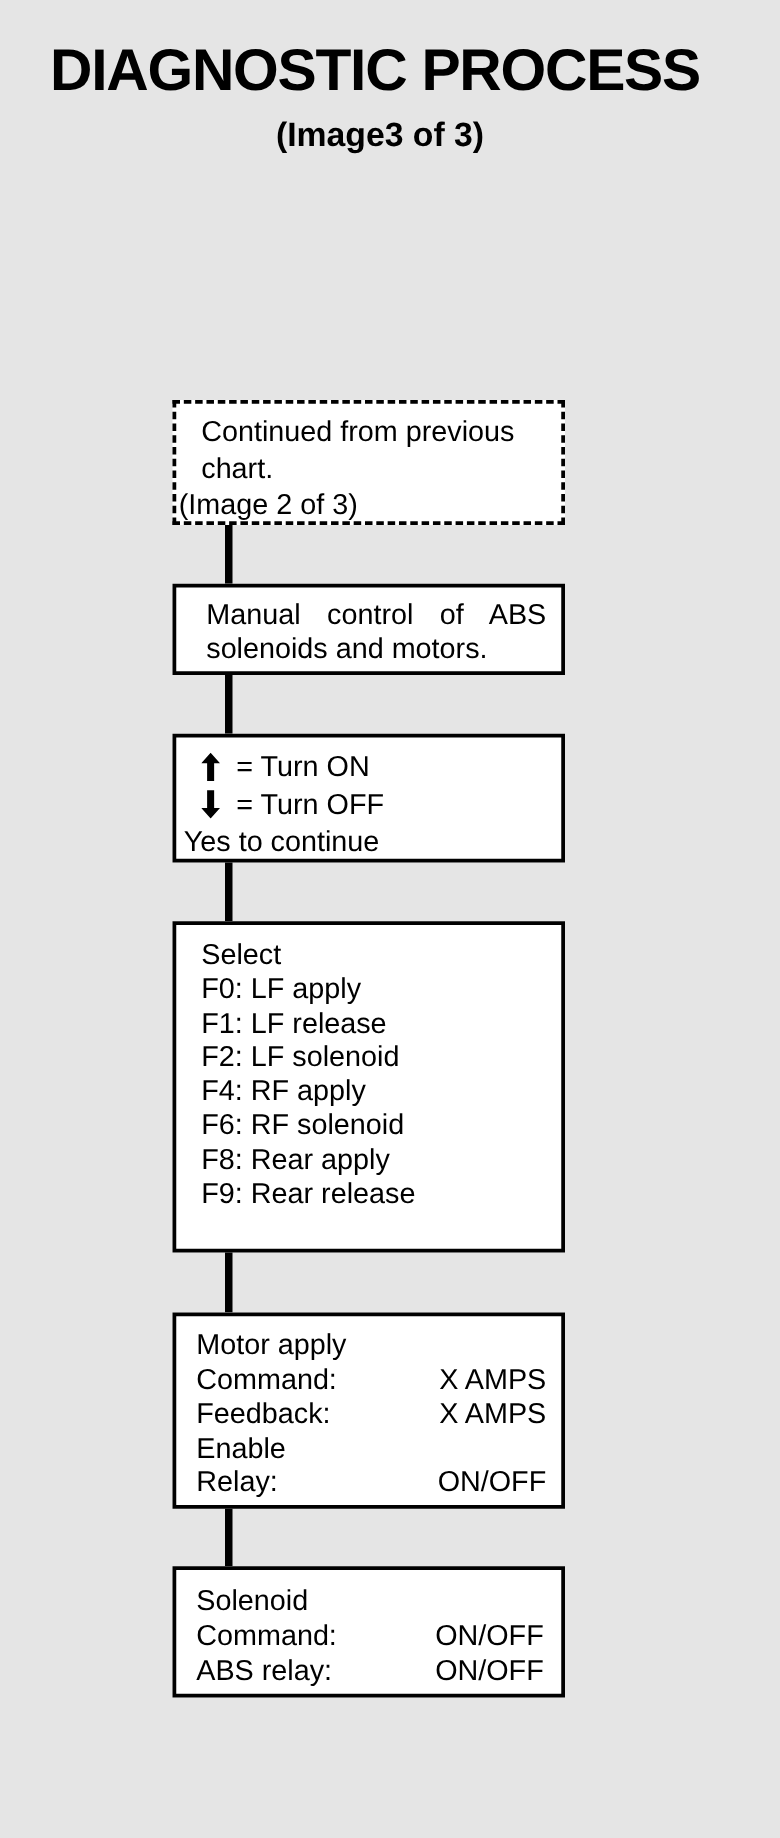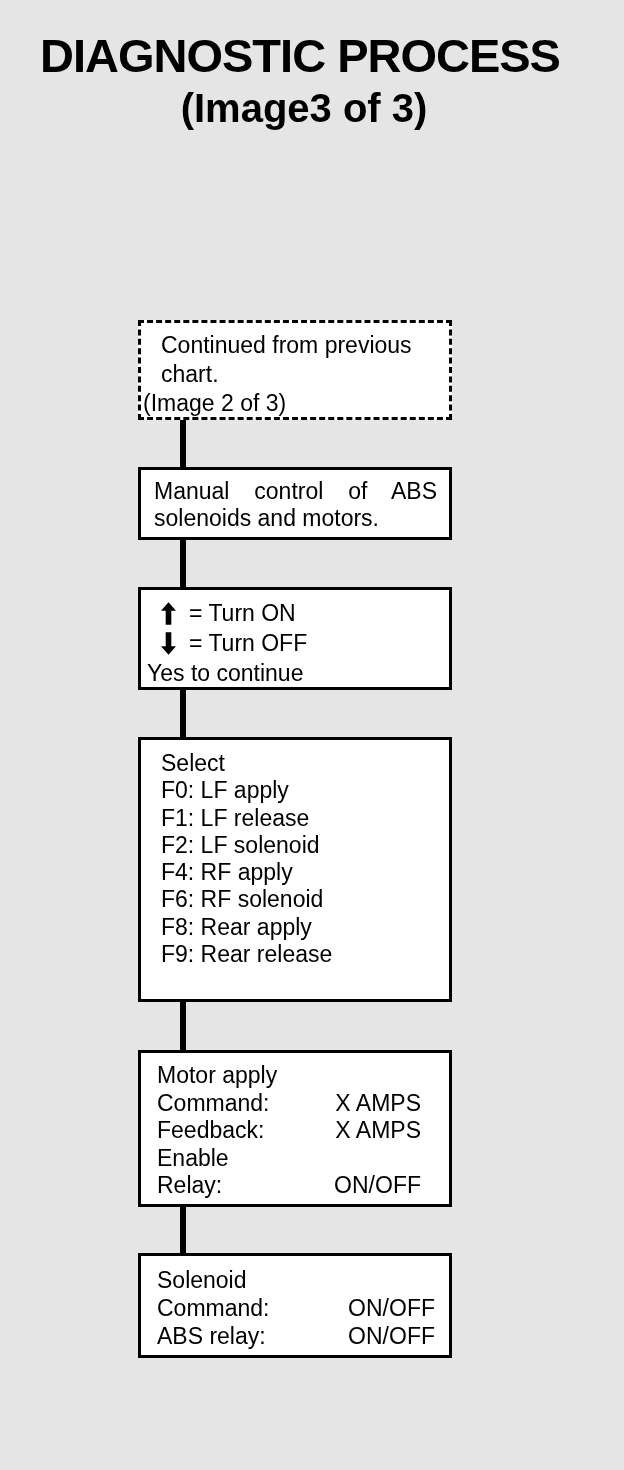--- a/index.html
+++ b/index.html
@@ -32,21 +32,21 @@
     line-height: 52px;
     font-weight: bold;
     letter-spacing: -1px;
   }
   .page-subtitle {
     position: absolute;
     top: 90px;
     left: 0;
     width: 608px;
     text-align: center;
-    font-size: 40px;
+    font-size: 27px;
     line-height: 36px;
     font-weight: bold;
   }
   .flow {
     position: absolute;
     left: 138px;
     top: 320px;
     width: 378px;
   }
   .box {
@@ -70,21 +70,21 @@
   .b1 {
     border-style: dashed;
     height: 100px;
     padding: 8px 8px 0 20px;
     line-height: 29px;
   }
   .outdent { margin-left: -18px; }
 
   .b2 {
     height: 73px;
-    padding: 8px 12px 0 13px;
+    padding: 8px 12px 0 24px;
   }
   .just {
     text-align: justify;
     text-align-last: justify;
   }
 
   .b3 {
     height: 103px;
     padding: 8px 8px 0 6px;
     line-height: 30px;
@@ -104,21 +104,21 @@
   .arr svg { display: block; }
 
   .b4 {
     height: 265px;
     padding: 10px 8px 0 20px;
     line-height: 27.3px;
   }
 
   .b5 {
     height: 157px;
-    padding: 9px 28px 0 16px;
+    padding: 9px 12px 0 16px;
     line-height: 27.6px;
   }
   .b6 {
     height: 105px;
     padding: 10px 14px 16px 16px;
     line-height: 28px;
   }
   .kv-row {
     display: flex;
     justify-content: space-between;

